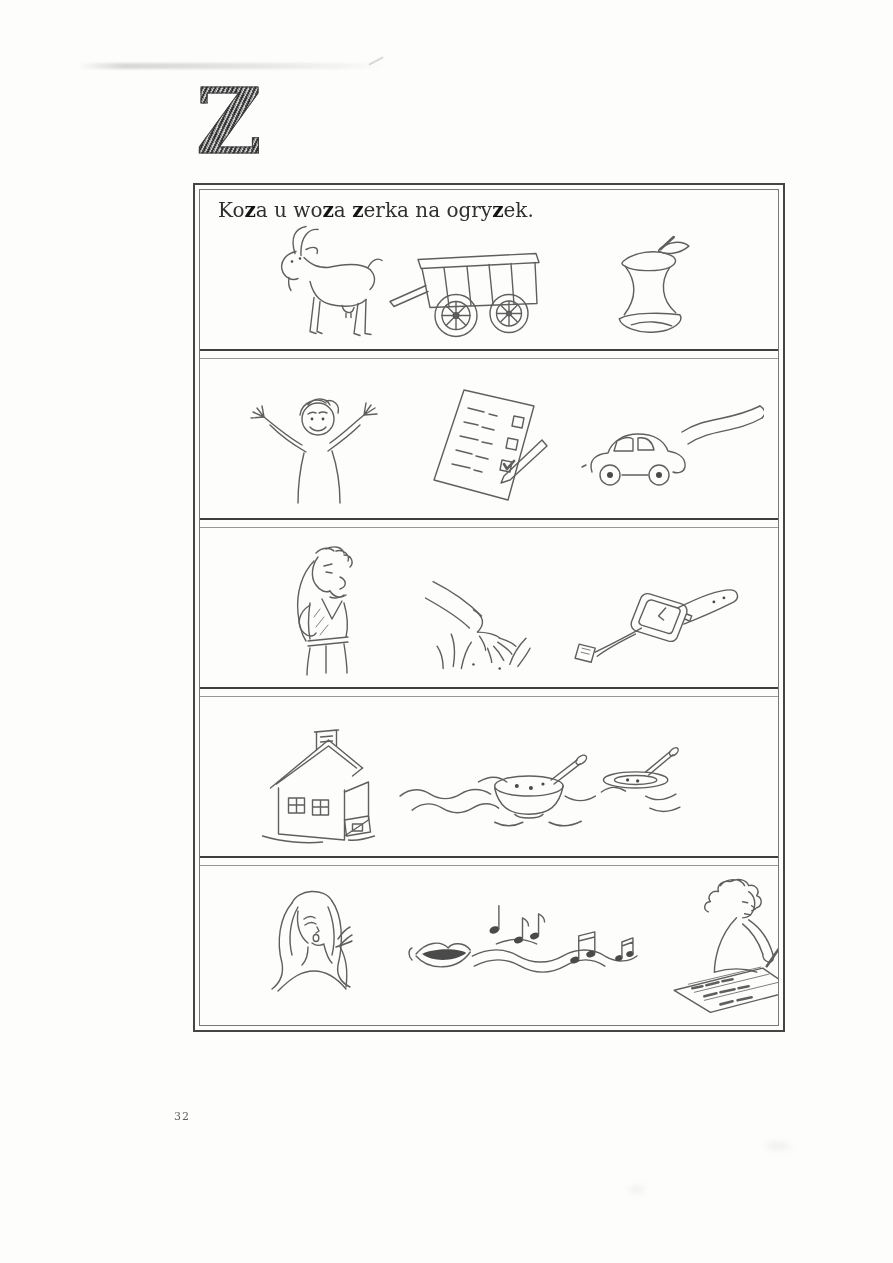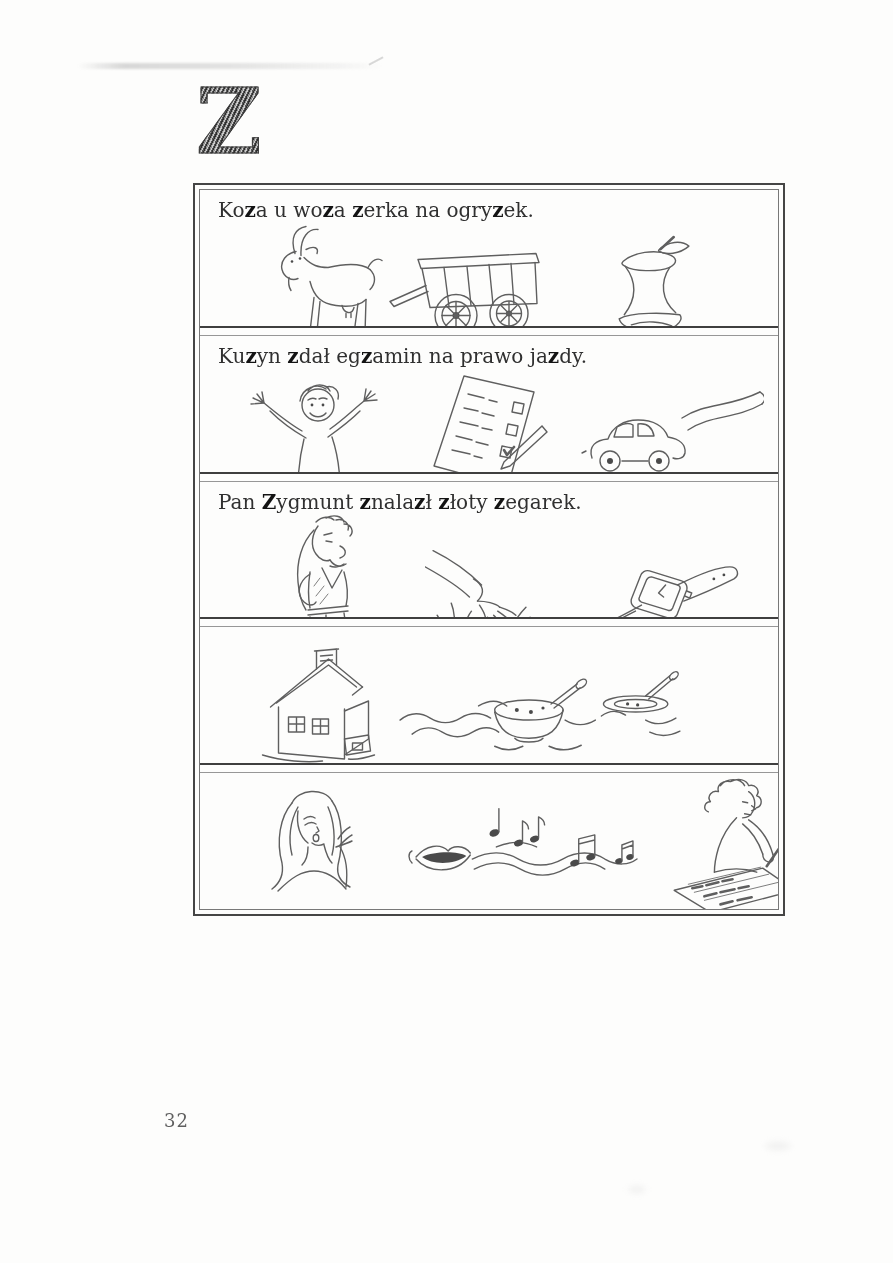--- a/index.html
+++ b/index.html
@@ -11,33 +11,33 @@
     filter:blur(1px);}
   .scan-tick{position:absolute;left:368px;top:60px;width:16px;height:2px;background:#cfcfcf;
     transform:rotate(-28deg);filter:blur(.5px);opacity:.8;}
   .smudge{position:absolute;border-radius:50%;background:#d9d9d9;filter:blur(3px);opacity:.35;}
   
   .big-z{position:absolute;left:196px;top:72px;font-size:90px;line-height:1.1;font-weight:bold;
     background:repeating-linear-gradient(115deg,#2e2e2e 0 1px,#8d8d8d 1px 2px,#cdcdcd 2px 3px,#565656 3px 4px);
     -webkit-background-clip:text;background-clip:text;color:transparent;
     -webkit-text-stroke:1px #3c3c3c;}
   
-  .frame{position:absolute;left:193px;top:183px;width:592px;height:733px;border:2px solid #454545;box-sizing:border-box;}
+  .frame{position:absolute;left:193px;top:183px;width:592px;height:849px;border:2px solid #454545;box-sizing:border-box;}
   .frame-inner{position:absolute;inset:4px;border:1px solid #787878;display:flex;flex-direction:column;}
   .row{flex:1;display:flex;flex-direction:column;overflow:hidden;}
   .row-divider{height:7px;border-top:2px solid #3f3f3f;border-bottom:1px solid #979797;flex:none;}
   .sentence{padding:9px 12px 0 18px;font-size:20px;line-height:23px;white-space:pre-wrap;color:#303030;}
   .sentence b{font-weight:bold;color:#131313;}
   .art{flex:1;display:flex;align-items:flex-end;padding-bottom:10px;}
   .art svg{flex:none;}
   .art svg path,.art svg circle,.art svg ellipse,.art svg line{fill:none;stroke:#5f5f5f;stroke-width:1.4;stroke-linecap:round;stroke-linejoin:round;}
   .art svg .fill{fill:#4a4a4a;stroke:none;}
   .art svg .thick{stroke-width:2.6;}
   .art svg .thin{stroke-width:.8;}
-  .page-number{position:absolute;left:164px;top:1110px;font-size:18px;color:#5f5f5f;letter-spacing:1px;}
+  .page-number{position:absolute;left:174px;top:1110px;font-size:11px;color:#5f5f5f;letter-spacing:1px;}
 </style>
 </head>
 <body>
 
 <div id="page">
 
   <div class="scan-line"></div>
   <div class="scan-tick"></div>
   <div class="smudge" style="left:765px;top:1142px;width:26px;height:8px;"></div>
   <div class="smudge" style="left:628px;top:1186px;width:18px;height:7px;"></div>
@@ -88,21 +88,20 @@
             <path d="M20,32 C32,48 31,64 19,80"></path>
             <path d="M64,33 C54,48 56,66 70,78"></path>
             <path d="M14,84 C26,77 60,78 74,80 C79,86 68,96 50,97 C33,99 16,92 14,84"></path>
             <path d="M26,90 C40,85 56,87 66,91"></path>
           </svg>
         </div>
       </div>
       <div class="row-divider"></div>
 
       <div class="row">
-        <div class="sentence"><span>Ku</span><b>z</b><span>yn </span><b>z</b><span>dał eg</span><b>z</b><span>amin na prawo ja</span><b>z</b><span>dy.</span></div>
         <div class="art">
           <svg width="150" height="120" viewBox="0 0 150 118" style="margin-left:44px">
             <path d="M56,26 C58,12 74,8 82,14 M64,16 C70,8 82,8 86,16 M82,12 C90,10 96,16 94,24"></path>
             <path d="M58,30 a16,16 0 1 0 32,0 a16,16 0 1 0 -32,0"></path>
             <circle class="fill" cx="68" cy="30" r="1.4"></circle>
               <circle class="fill" cx="79" cy="30" r="1.4"></circle>
             <path d="M64,25 q4,-3 8,-1 M75,24 q4,-2 8,0"></path>
             <path d="M66,38 C70,43 78,43 82,38"></path>
             <path d="M58,56 C44,48 32,38 20,28 M62,63 C48,55 36,46 26,36"></path>
             <path d="M20,28 l-13,1 M20,28 l-11,-5 M20,28 l-7,-9 M20,28 l-2,-11"></path>
@@ -132,21 +131,20 @@
             <circle cx="32" cy="77" r="10"></circle>
               <circle class="fill" cx="32" cy="77" r="3"></circle>
             <circle cx="81" cy="77" r="10"></circle>
               <circle class="fill" cx="81" cy="77" r="3"></circle>
           </svg>
         </div>
       </div>
       <div class="row-divider"></div>
 
       <div class="row">
-        <div class="sentence"><span>Pan </span><b>Z</b><span>ygmunt </span><b>z</b><span>nala</span><b>z</b><span>ł </span><b>z</b><span>łoty </span><b>z</b><span>egarek.</span></div>
         <div class="art">
           <svg width="115" height="132" viewBox="0 0 115 132" style="margin-left:64px">
             <path d="M52,8 C58,2 66,2 70,6 M62,4 C70,0 78,2 80,8 M72,6 C80,4 86,10 84,16 M80,10 C88,10 90,18 86,22"></path>
             <path d="M54,12 C48,20 46,32 52,40 C56,46 62,48 66,46"></path>
             <path d="M76,32 C84,36 82,42 76,44"></path>
             <path d="M66,52 C70,54 76,53 80,50"></path>
             <path d="M62,27 l6,1 M60,21 l8,-2"></path>
             <path d="M66,46 C70,52 76,54 82,50"></path>
             <path d="M50,16 C38,28 32,48 34,68 C35,80 38,90 42,96"></path>
             <path d="M58,54 L68,74 L78,56"></path>

